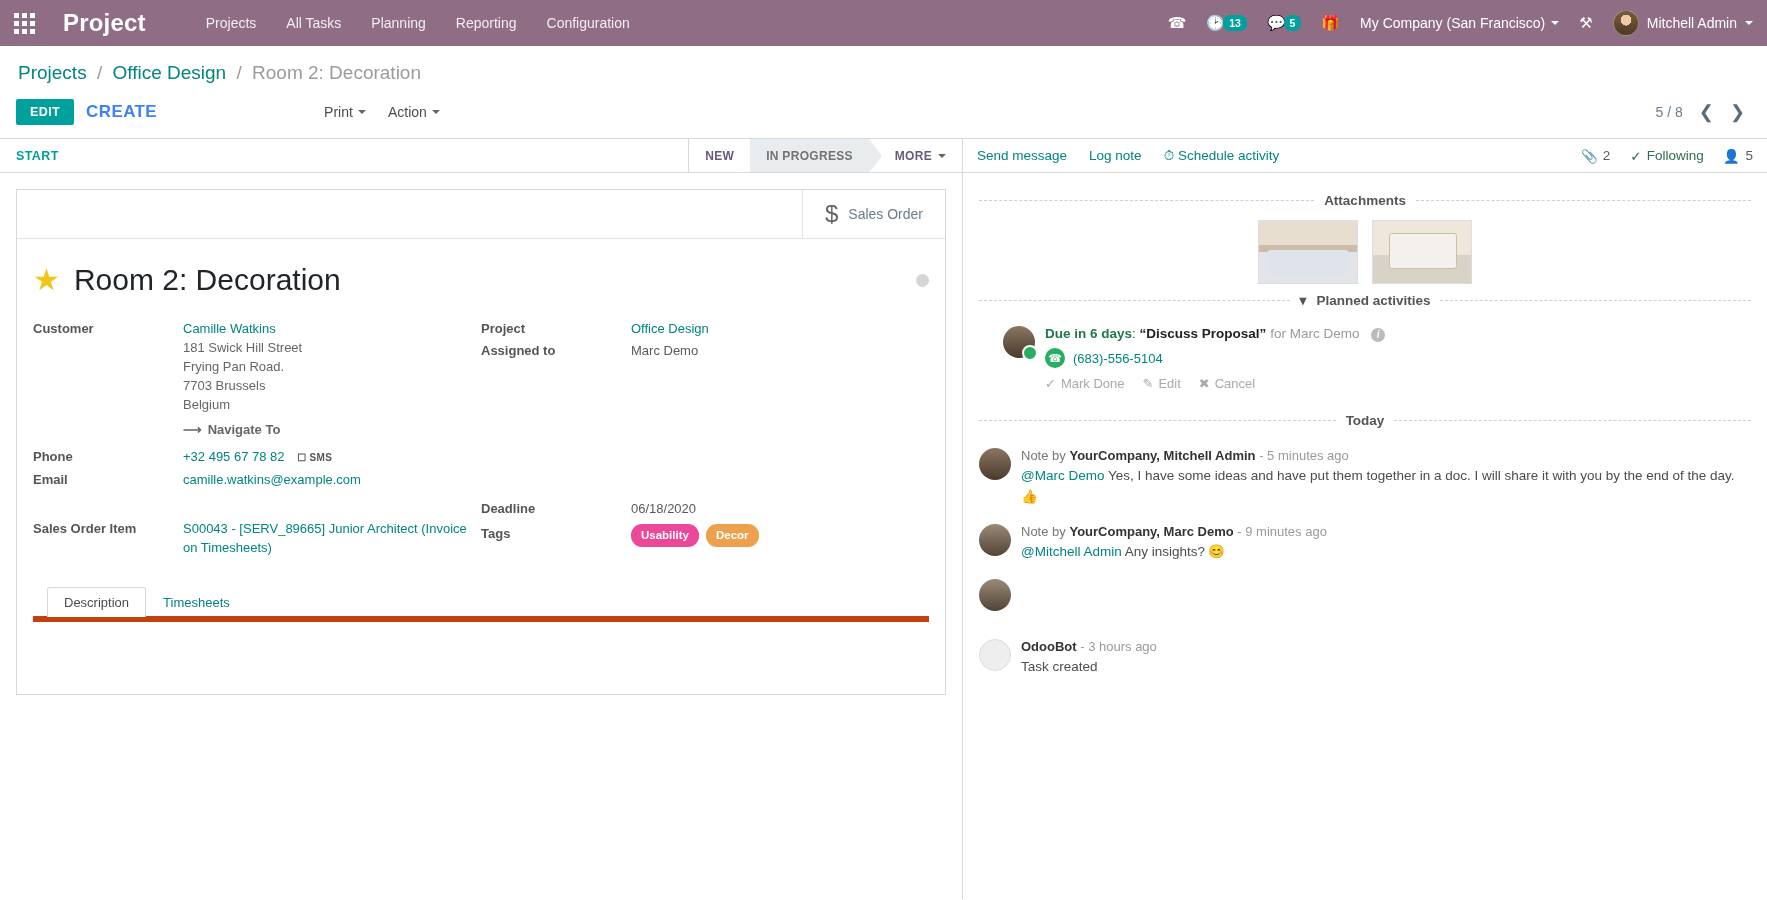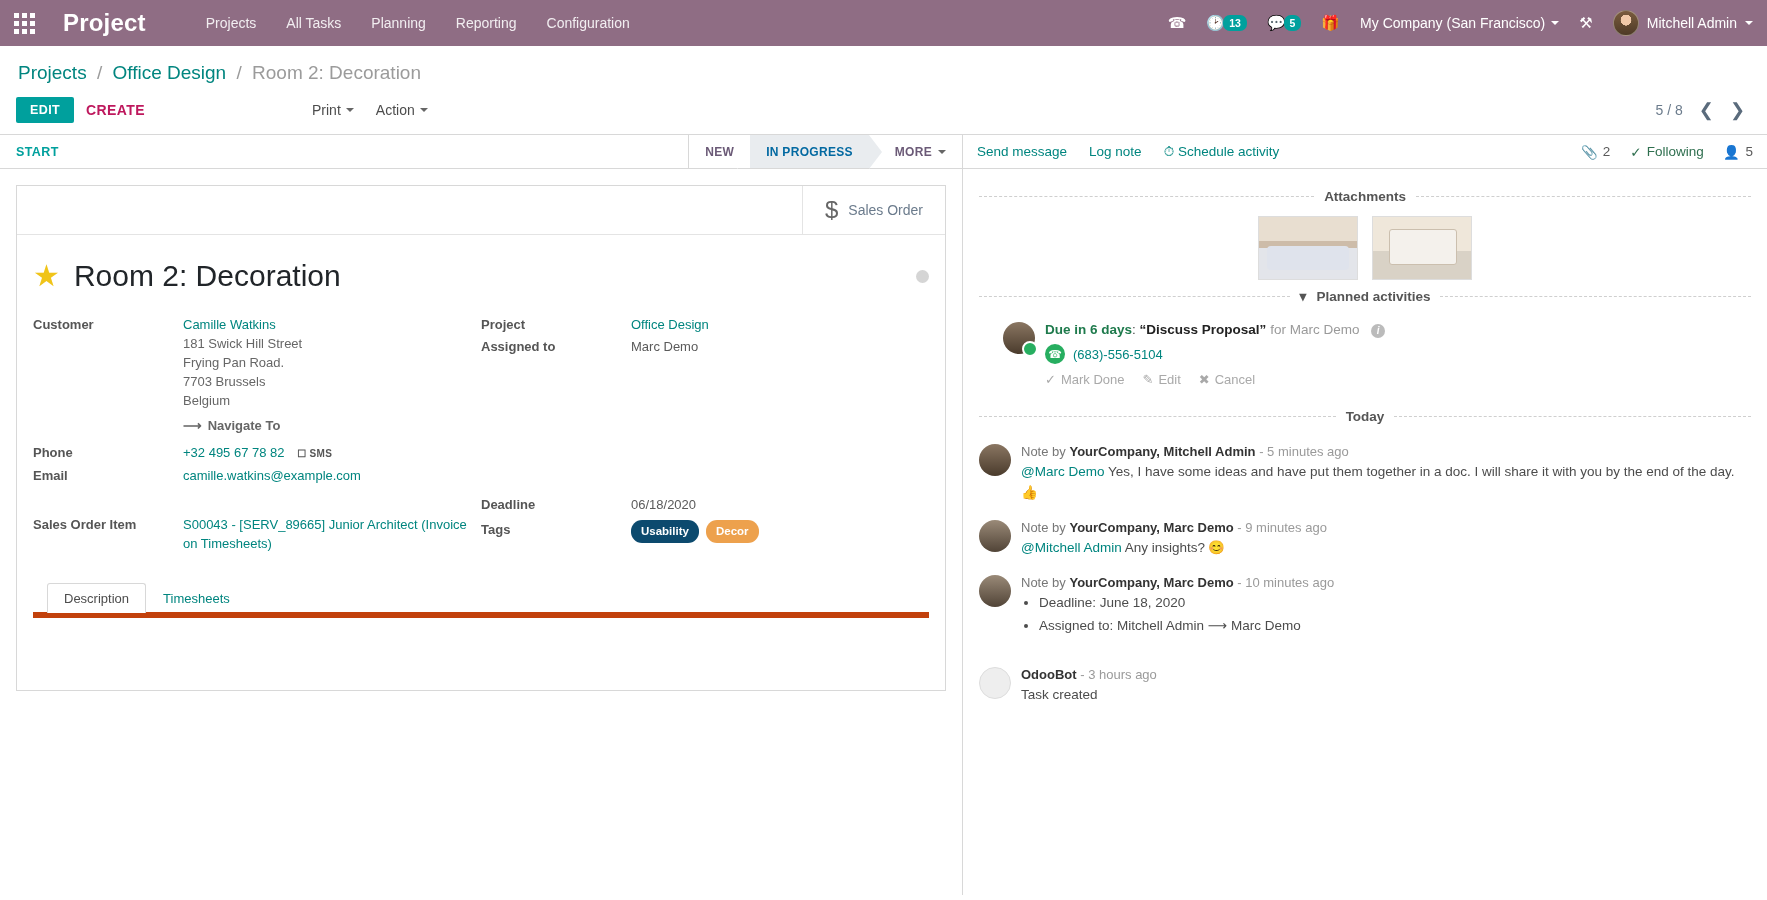--- a/index.html
+++ b/index.html
@@ -38,21 +38,21 @@
   .control-panel { background:#fff; border-bottom:1px solid #d8d8d8; padding:10px 16px 0 16px; }
   .breadcrumb { font-size:19px; margin:6px 0 12px 2px; color:#9b9b9b; }
   .breadcrumb a { color:#00857f; text-decoration:none; cursor:pointer; }
   .breadcrumb .sep { color:#9b9b9b; margin:0 5px; }
   .cp-row { display:flex; align-items:center; padding-bottom:10px; }
   .btn-edit {
     background:#00a09d;color:#fff;border:none;padding:6px 14px;font-size:12.5px;
     font-weight:bold;letter-spacing:.4px;cursor:pointer; border-radius:2px;
   }
   .btn-create {
-    background:transparent;color:#be185d;border:none;padding:6px 12px;font-size:14px;
+    background:transparent;color:#3b82f6;border:none;padding:6px 12px;font-size:17px;
     font-weight:bold;letter-spacing:.4px;cursor:pointer;
   }
   .cp-center { display:flex; gap:22px; margin-left:155px; font-size:14px; }
   .cp-center .dd { color:#4c4c4c; cursor:pointer; display:flex; align-items:center; gap:5px; }
   .caret-dark { width:0;height:0;border-left:4px solid transparent;border-right:4px solid transparent;border-top:4px solid #666; display:inline-block; }
   .pager { margin-left:auto; display:flex; align-items:center; gap:16px; font-size:14px; color:#6b7b8c; padding-right:6px; }
   .pager .chev { font-size:18px; cursor:pointer; color:#5a6b7c; line-height:1; }
 
   
   .main { display:flex; height:calc(900px - 46px - 94px); }
@@ -63,21 +63,21 @@
   .statusbar { height:34px; border-bottom:1px solid #d8d8d8; display:flex; align-items:stretch; background:#fff; }
   .start-btn {
     display:flex;align-items:center;padding:0 16px;color:#00a09d;font-weight:bold;
     font-size:12.5px;letter-spacing:.4px;cursor:pointer;
   }
   .stages { margin-left:auto; display:flex; align-items:stretch; border-left:1px solid #d8d8d8; }
   .stage {
     display:flex;align-items:center;padding:0 16px;font-size:12px;font-weight:bold;
     letter-spacing:.3px;color:#6b5a77;cursor:pointer;position:relative;background:#fff;
   }
-  .stage.active { background:#e9ecef; color:#0369a1; }
+  .stage.active { background:#e9ecef; color:#737373; }
   .stage.active::before{
     content:"";position:absolute;left:-13px;top:0;border-style:solid;border-width:17px 0 17px 13px;
     border-color:transparent transparent transparent #fff;
   }
   .stage.active::after{
     content:"";position:absolute;right:-13px;top:0;border-style:solid;border-width:17px 0 17px 13px;
     border-color:transparent transparent transparent #e9ecef; z-index:2;
   }
   .stage.more { padding-left:26px; gap:6px;justify-content:flex-end; }
 
@@ -320,21 +320,21 @@
                 <div class="flabel">Assigned to</div>
                 <div class="fval">Marc Demo</div>
               </div>
               <div class="frow" style="margin-top:139px">
                 <div class="flabel">Deadline</div>
                 <div class="fval">06/18/2020</div>
               </div>
               <div class="frow" style="margin-top:6px">
                 <div class="flabel">Tags</div>
                 <div class="fval tags">
-                  <span class="tag" id="tag0" style="background: #0c4a6e;">Usability</span>
+                  <span class="tag" id="tag0" style="background: #ec4899;">Usability</span>
                   <span class="tag" id="tag1" style="background: rgb(237, 161, 77);">Decor</span>
                 </div>
               </div>
             </div>
           </div>
 
           <div class="notebook">
             <div class="nbtab active">Description</div>
             <div class="nbtab">Timesheets</div>
           </div>
@@ -444,33 +444,20 @@
             <span class="time">- 9 minutes ago</span>
           </div>
           <div class="msg-text">
             <span class="mention">@Mitchell Admin</span><span> Any insights? 😊</span>
           </div>
         </div>
       </div>
 
       <div class="msg">
         <div class="av m2"></div>
-        <div class="msg-body">
-          <div class="msg-meta">
-            <span>Note by</span>
-            <b>YourCompany, Marc Demo</b>
-            <span class="time">- 10 minutes ago</span>
-          </div>
-          <div class="msg-text">
-            <ul>
-              <li>Deadline: June 18, 2020</li>
-              <li>Assigned to: Mitchell Admin ⟶ Marc Demo</li>
-            </ul>
-          </div>
-        </div>
       </div>
 
       <div class="msg" style="margin-top:12px">
         <div class="av bot"></div>
         <div class="msg-body">
           <div class="msg-meta">
             <b>OdooBot</b>
             <span class="time">- 3 hours ago</span>
           </div>
           <div class="msg-text">Task created</div>

